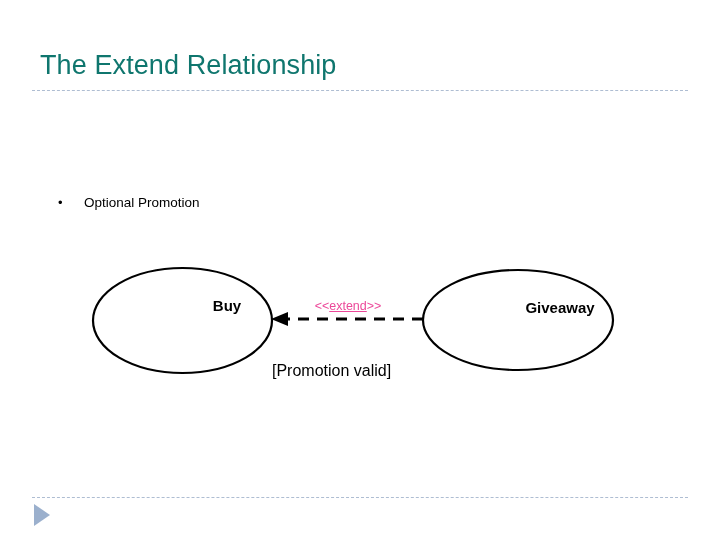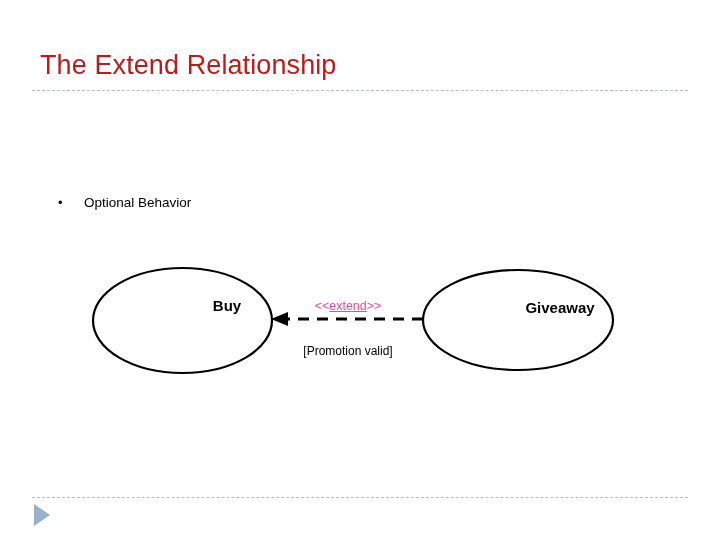--- a/index.html
+++ b/index.html
@@ -18,21 +18,21 @@
   }
 
   
   #slide-title {
     position: absolute;
     left: 40px;
     top: 50px;
     width: 640px;
     font-size: 27px;
     font-weight: 400;
-    color: #b91c1c;
+    color: #0f766e;
     letter-spacing: 0.1px;
     white-space: nowrap;
   }
 
   .rule {
     position: absolute;
     height: 0;
     border-top: 1px dashed #aebdd2;
   }
 
@@ -115,24 +115,23 @@
     white-space: nowrap;
   }
 
   #stereotype-label .u {
     text-decoration: underline;
   }
 
   #condition-label {
     position: absolute;
     left: 272px;
-    top: 344px;
+    top: 362px;
     width: 152px;
-    text-align: center;
-    font-size: 12px;
+    font-size: 16px;
     color: #000000;
     white-space: nowrap;
   }
 
   
   #footer-triangle {
     position: absolute;
     left: 34px;
     top: 504px;
     width: 0;
@@ -146,21 +145,21 @@
 <body>
 
 <div id="slide">
 
   <div id="slide-title">The Extend Relationship</div>
 
   <div class="rule" id="title-rule"></div>
 
   <div id="bullet-row">
     <span id="bullet-marker">•</span>
-    <span id="bullet-text">Optional Behavior</span>
+    <span id="bullet-text">Optional Promotion</span>
   </div>
 
   <svg id="diagram" viewBox="0 0 720 540">
 
     <ellipse cx="182.5" cy="320.5" rx="89.5" ry="52.5" fill="#ffffff" stroke="#000000" stroke-width="2.2"></ellipse>
 
     <ellipse cx="518" cy="320" rx="95" ry="50" fill="#ffffff" stroke="#000000" stroke-width="2.2"></ellipse>
 
     <line x1="423" y1="319" x2="283" y2="319" stroke="#000000" stroke-width="3.2" stroke-dasharray="11 8" stroke-linecap="butt"></line>
 

